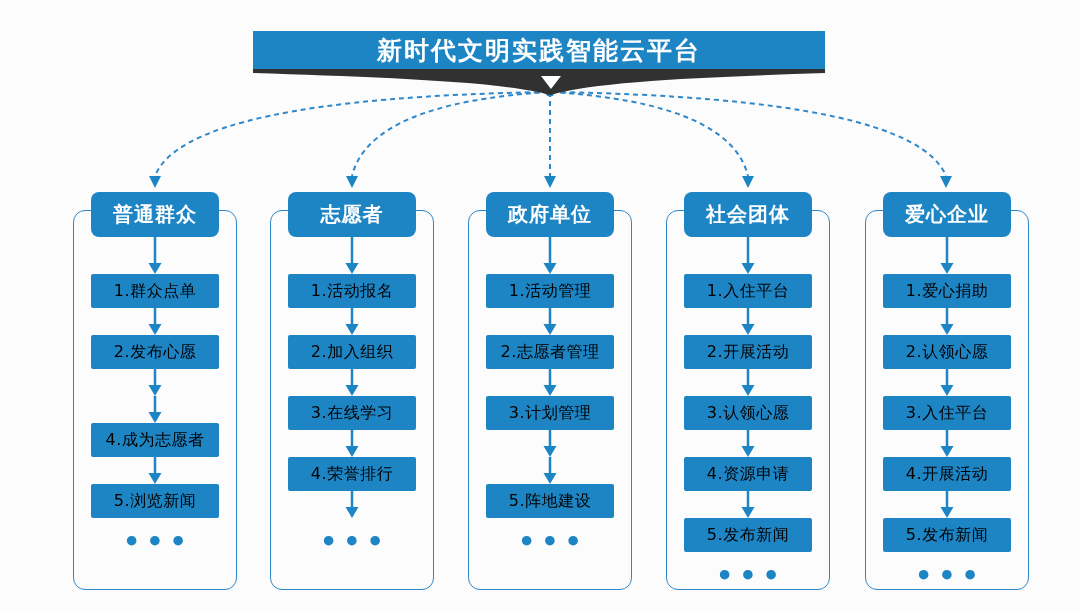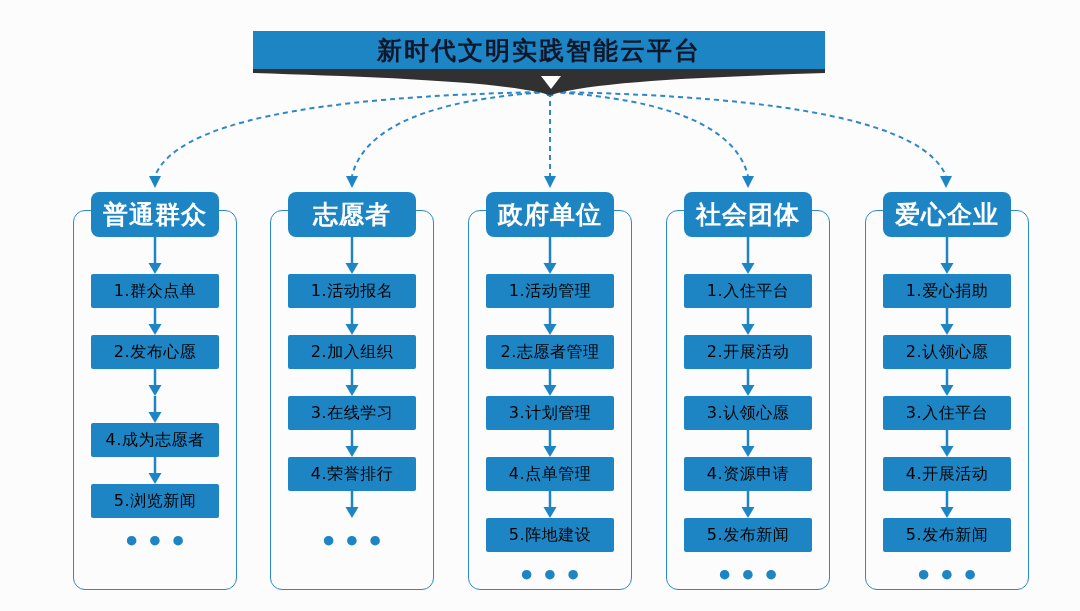--- a/index.html
+++ b/index.html
@@ -5,21 +5,21 @@
   * { margin:0; padding:0; box-sizing:border-box; }
   html,body { background:#ffffff; }
   body { font-family:"DejaVu Sans","Liberation Sans",sans-serif; }
   .canvas {
     position:relative; width:1080px; height:611px;
     background:#fcfcfc; overflow:hidden;
   }
   
   .banner {
     position:absolute; left:253px; top:31px; width:572px; height:38px;
-    background:#1E85C5; color:#0f172a;
+    background:#1E85C5; color:#ffffff;
     display:flex; align-items:center; justify-content:center;
     font-size:25px; font-weight:bold; letter-spacing:2px;
     z-index:3;
   }
   .fold { position:absolute; left:253px; top:69px; z-index:2; }
   
   .connectors { position:absolute; left:0; top:84px; z-index:1; }
   
   .column {
     position:absolute; top:180px; width:166px;
@@ -28,21 +28,21 @@
   .col-box {
     position:absolute; top:30px; left:1px; width:164px; height:380px;
     border:1.5px solid #2E87C9; border-radius:12px;
     background:transparent; z-index:0;
   }
   .col-header {
     position:relative; z-index:1; margin-top:12px;
     width:128px; height:45px; border-radius:8px;
     background:#1E85C5; color:#ffffff;
     display:flex; align-items:center; justify-content:center;
-    font-size:25px; font-weight:bold; letter-spacing:1px;
+    font-size:20px; font-weight:bold; letter-spacing:1px;
   }
   .step {
     position:relative; z-index:1;
     width:128px; height:34px; border-radius:2px;
     background:#1E85C5; color:#000000;
     display:flex; align-items:center; justify-content:center;
     font-size:16px; letter-spacing:0.5px;
   }
   .arr { position:relative; z-index:1; display:block; }
   .dots {
@@ -158,21 +158,20 @@
     <div class="step">2.志愿者管理</div>
     <svg class="arr" width="16" height="27">
         <line x1="8" y1="0" x2="8" y2="17" stroke="#1E85C5" stroke-width="2.5"></line>
         <polygon points="1.5,16 14.5,16 8,27" fill="#1E85C5"></polygon>
       </svg>
     <div class="step">3.计划管理</div>
     <svg class="arr" width="16" height="27">
         <line x1="8" y1="0" x2="8" y2="17" stroke="#1E85C5" stroke-width="2.5"></line>
         <polygon points="1.5,16 14.5,16 8,27" fill="#1E85C5"></polygon>
       </svg>
-    <div class="step">4.点单管理</div>
     <svg class="arr" width="16" height="27">
         <line x1="8" y1="0" x2="8" y2="17" stroke="#1E85C5" stroke-width="2.5"></line>
         <polygon points="1.5,16 14.5,16 8,27" fill="#1E85C5"></polygon>
       </svg>
     <div class="step">5.阵地建设</div>
     <div class="dots">•••</div>
   </div>
 
   <div class="column" style="left:665px">
     <div class="col-box"></div>

